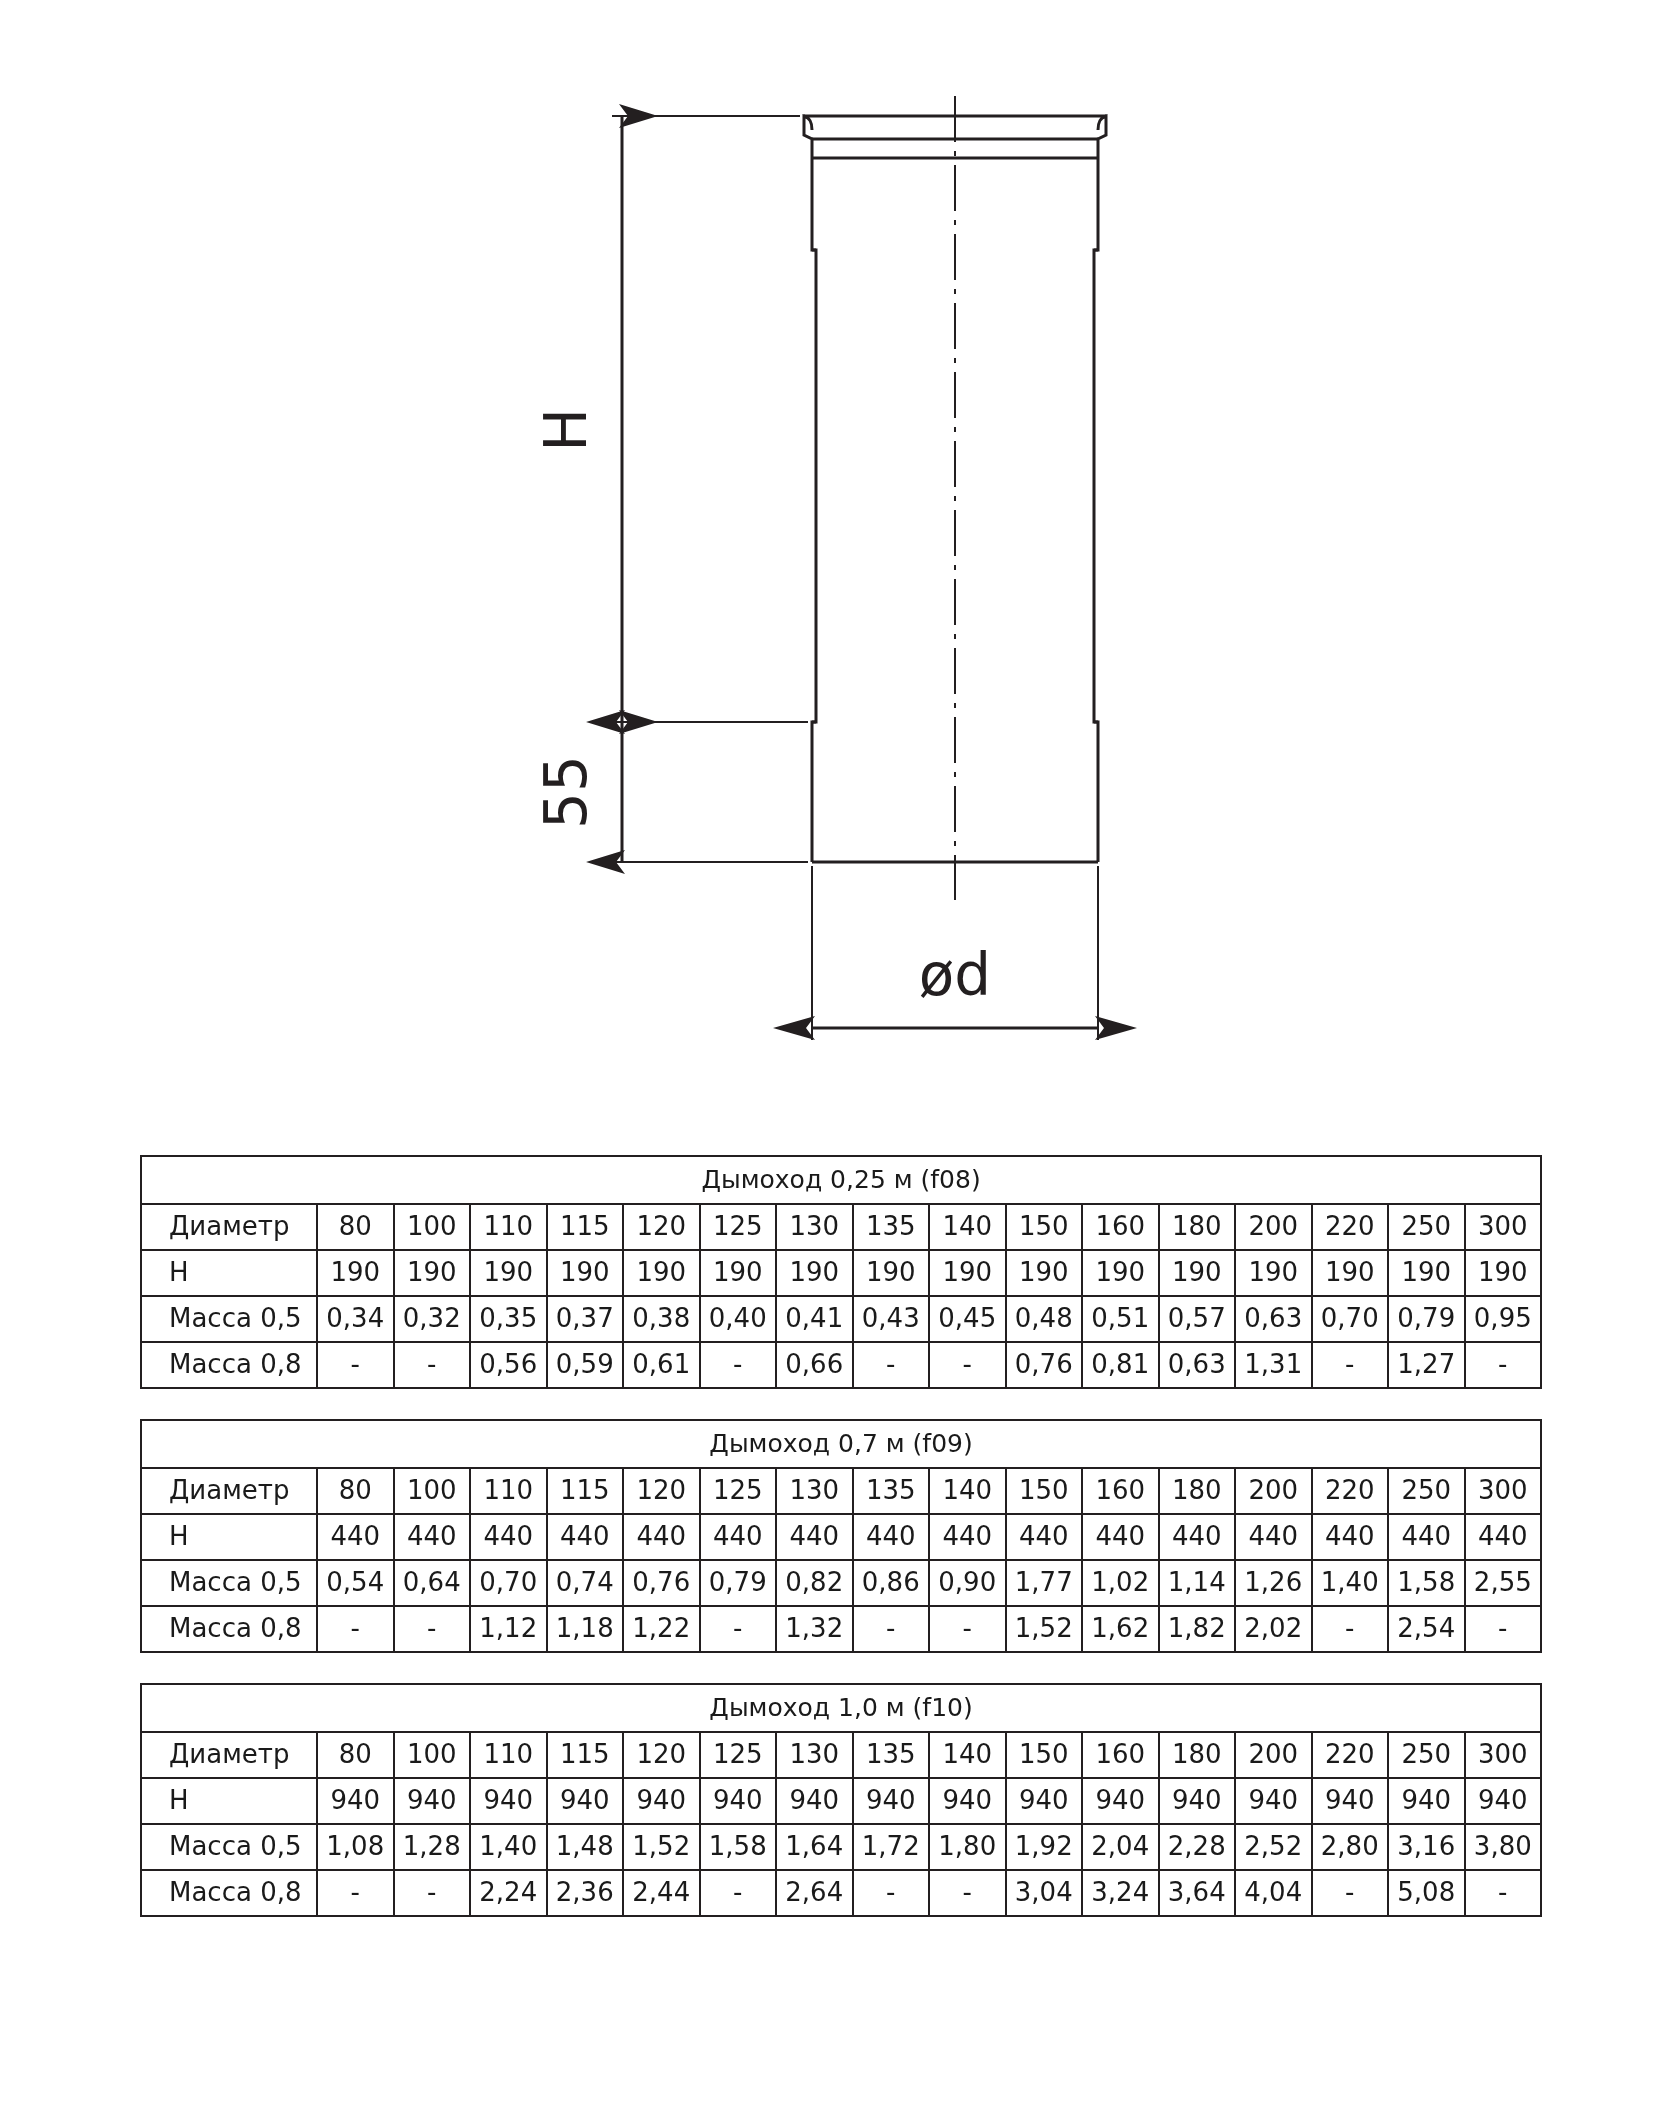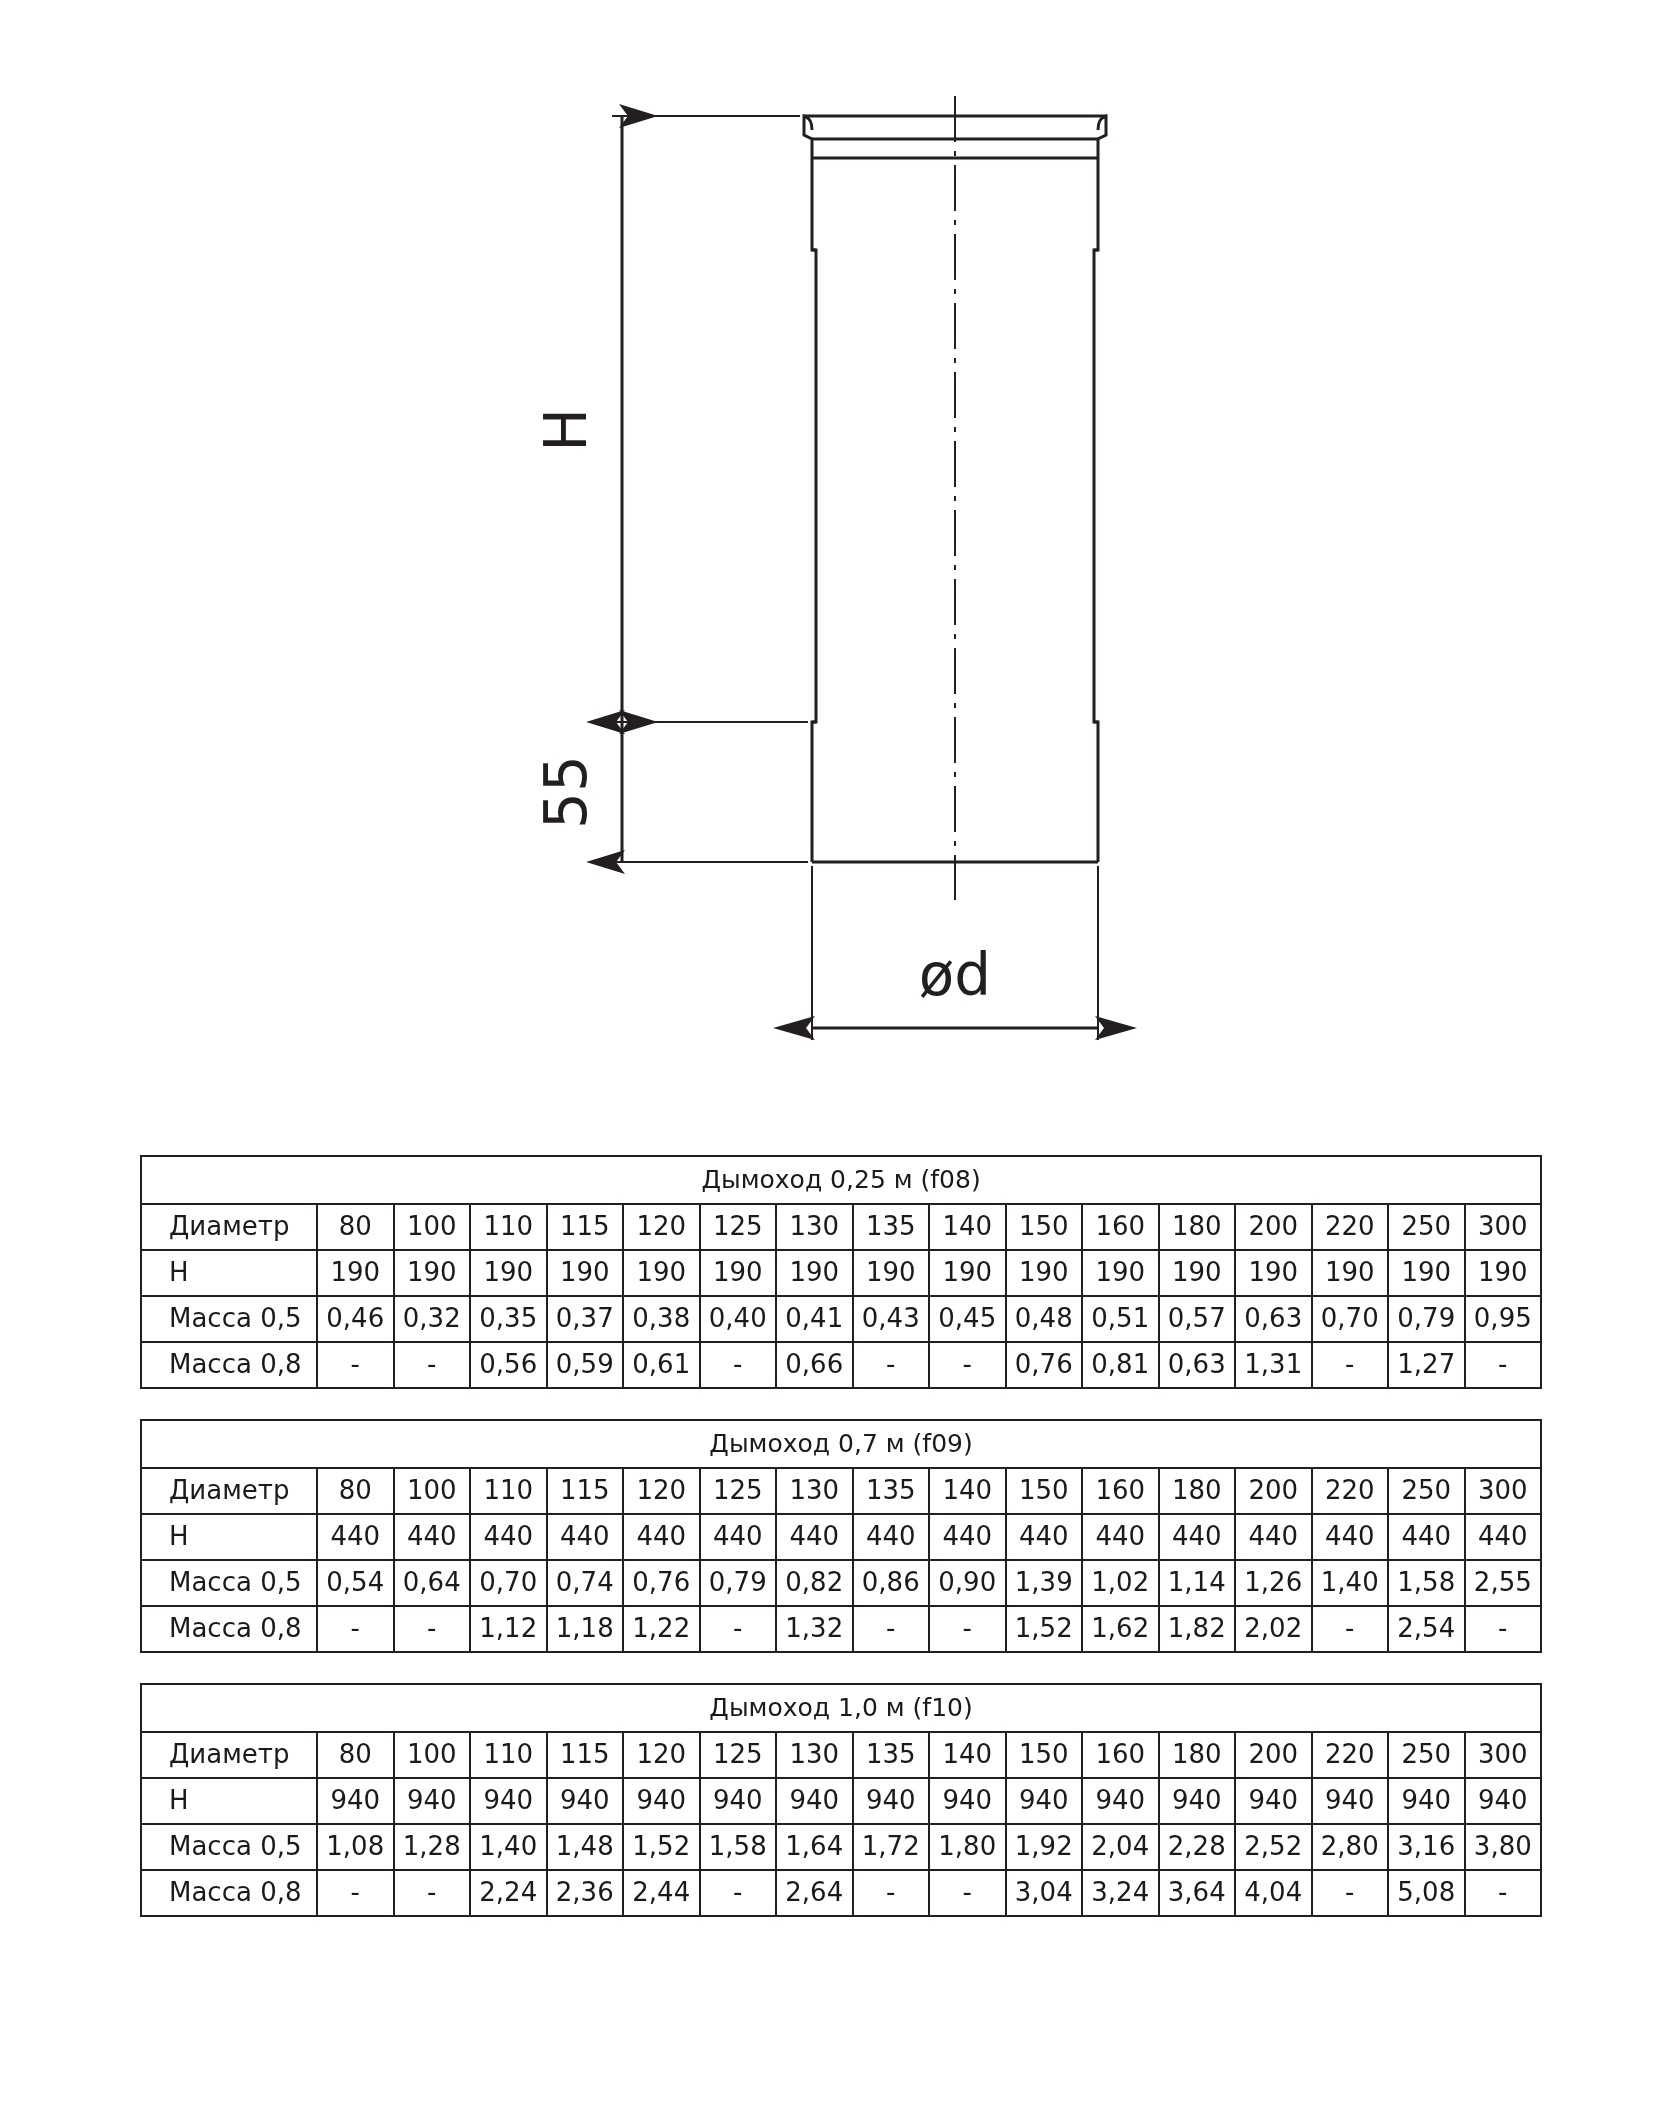--- a/index.html
+++ b/index.html
@@ -203,21 +203,21 @@
           <td>190</td>
           <td>190</td>
           <td>190</td>
           <td>190</td>
           <td>190</td>
           <td>190</td>
           <td>190</td>
         </tr>
         <tr>
           <td class="label">Масса 0,5</td>
-          <td>0,46</td>
+          <td>0,34</td>
           <td>0,32</td>
           <td>0,35</td>
           <td>0,37</td>
           <td>0,38</td>
           <td>0,40</td>
           <td>0,41</td>
           <td>0,43</td>
           <td>0,45</td>
           <td>0,48</td>
           <td>0,51</td>
@@ -317,21 +317,21 @@
           <td class="label">Масса 0,5</td>
           <td>0,54</td>
           <td>0,64</td>
           <td>0,70</td>
           <td>0,74</td>
           <td>0,76</td>
           <td>0,79</td>
           <td>0,82</td>
           <td>0,86</td>
           <td>0,90</td>
-          <td>1,39</td>
+          <td>1,77</td>
           <td>1,02</td>
           <td>1,14</td>
           <td>1,26</td>
           <td>1,40</td>
           <td>1,58</td>
           <td>2,55</td>
         </tr>
         <tr>
           <td class="label">Масса 0,8</td>
           <td>-</td>

